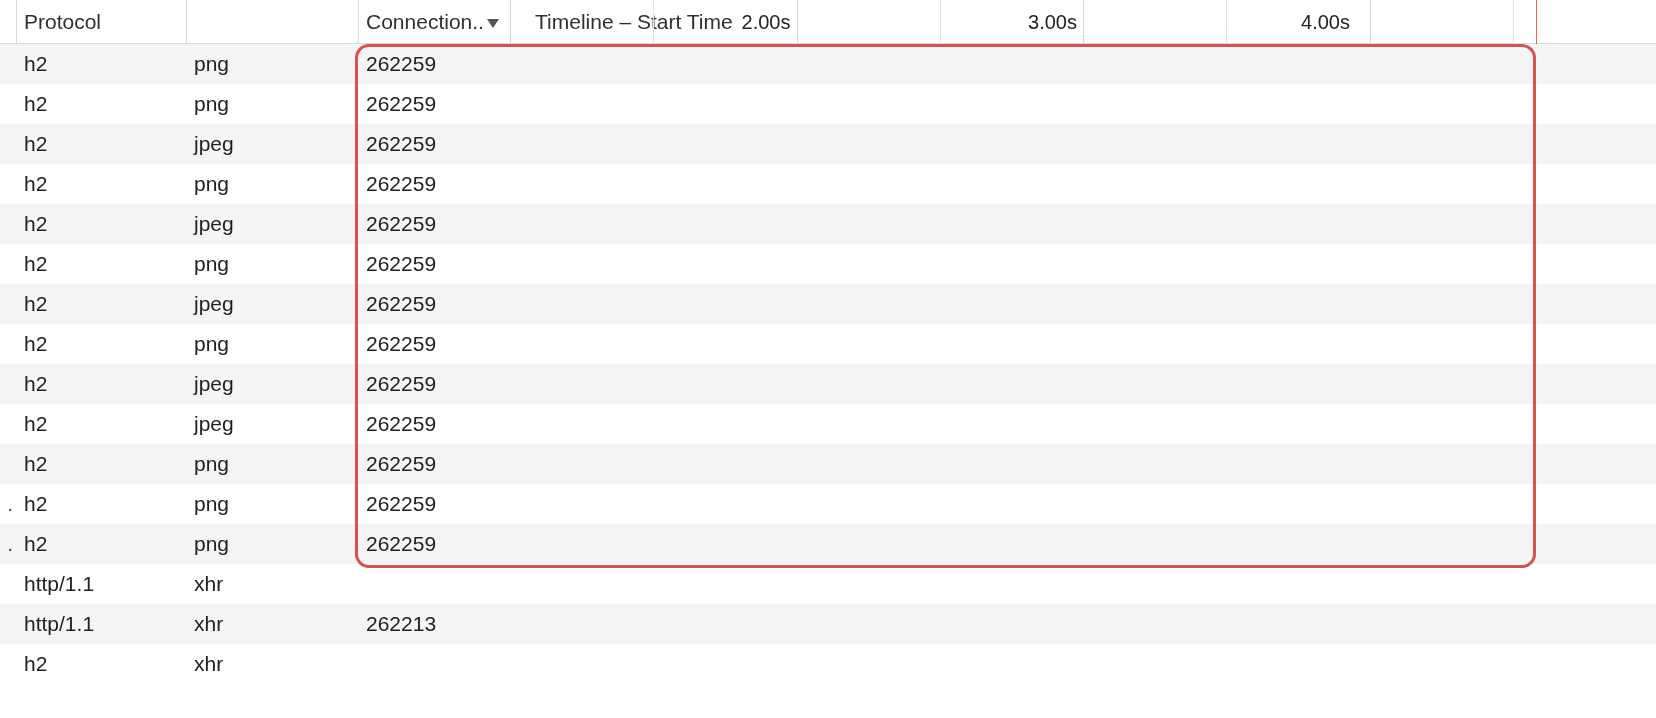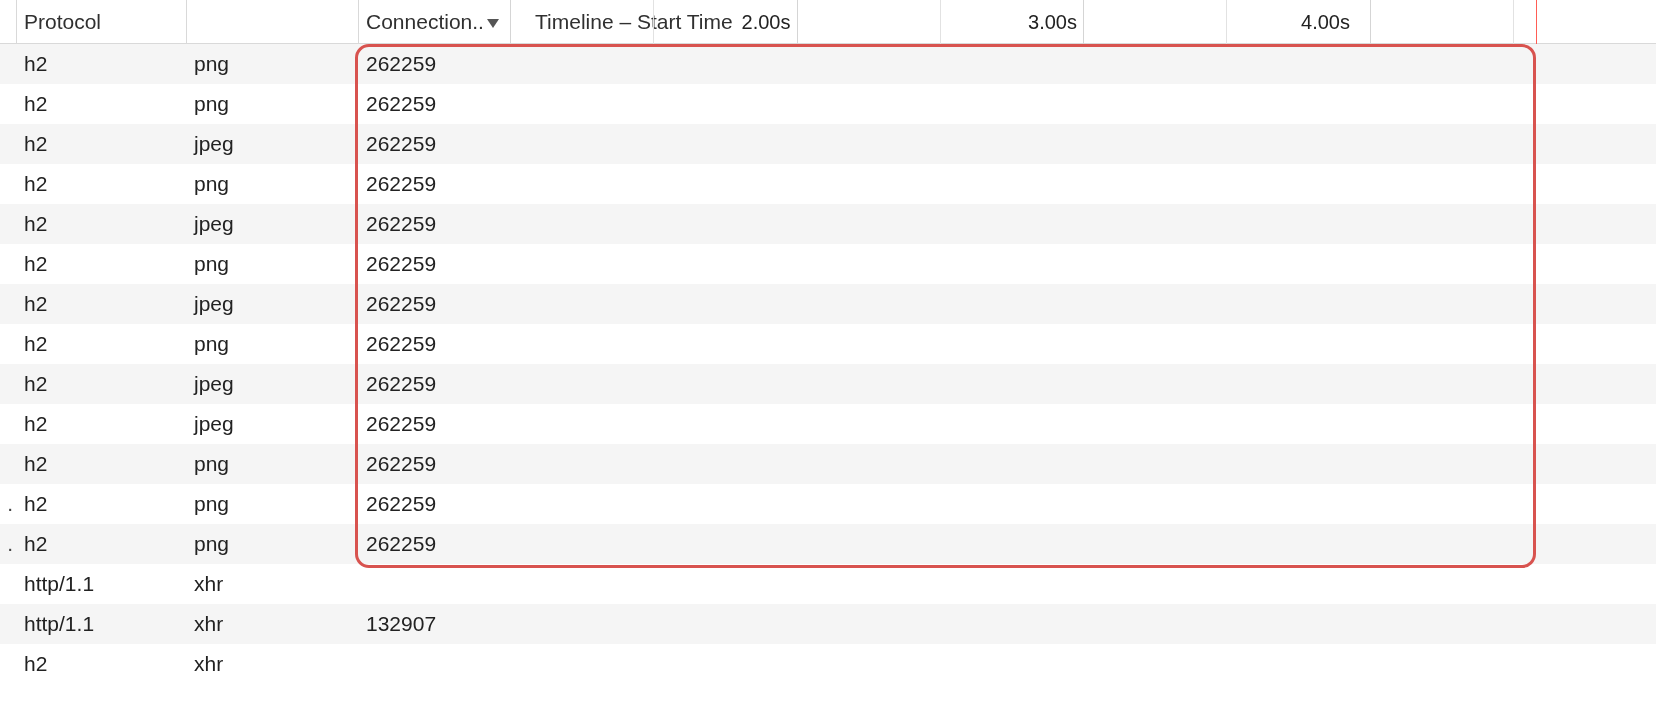--- a/index.html
+++ b/index.html
@@ -336,21 +336,21 @@
       </div>
       <div class="row stripe-even" style="top: 564px;">
         <div class="cell c-firstgutter"></div>
         <div class="cell c-protocol">http/1.1</div>
         <div class="cell c-type">xhr</div>
       </div>
       <div class="row stripe-odd" style="top: 604px;">
         <div class="cell c-firstgutter"></div>
         <div class="cell c-protocol">http/1.1</div>
         <div class="cell c-type">xhr</div>
-        <div class="cell c-conn">132907</div>
+        <div class="cell c-conn">262213</div>
       </div>
       <div class="row stripe-even" style="top: 644px;">
         <div class="cell c-firstgutter"></div>
         <div class="cell c-protocol">h2</div>
         <div class="cell c-type">xhr</div>
       </div>
     </div>
 
 <div class="highlight-box" style="left: 355px; top: 44px; width: 1181px; height: 524px;"></div>
   </div>

